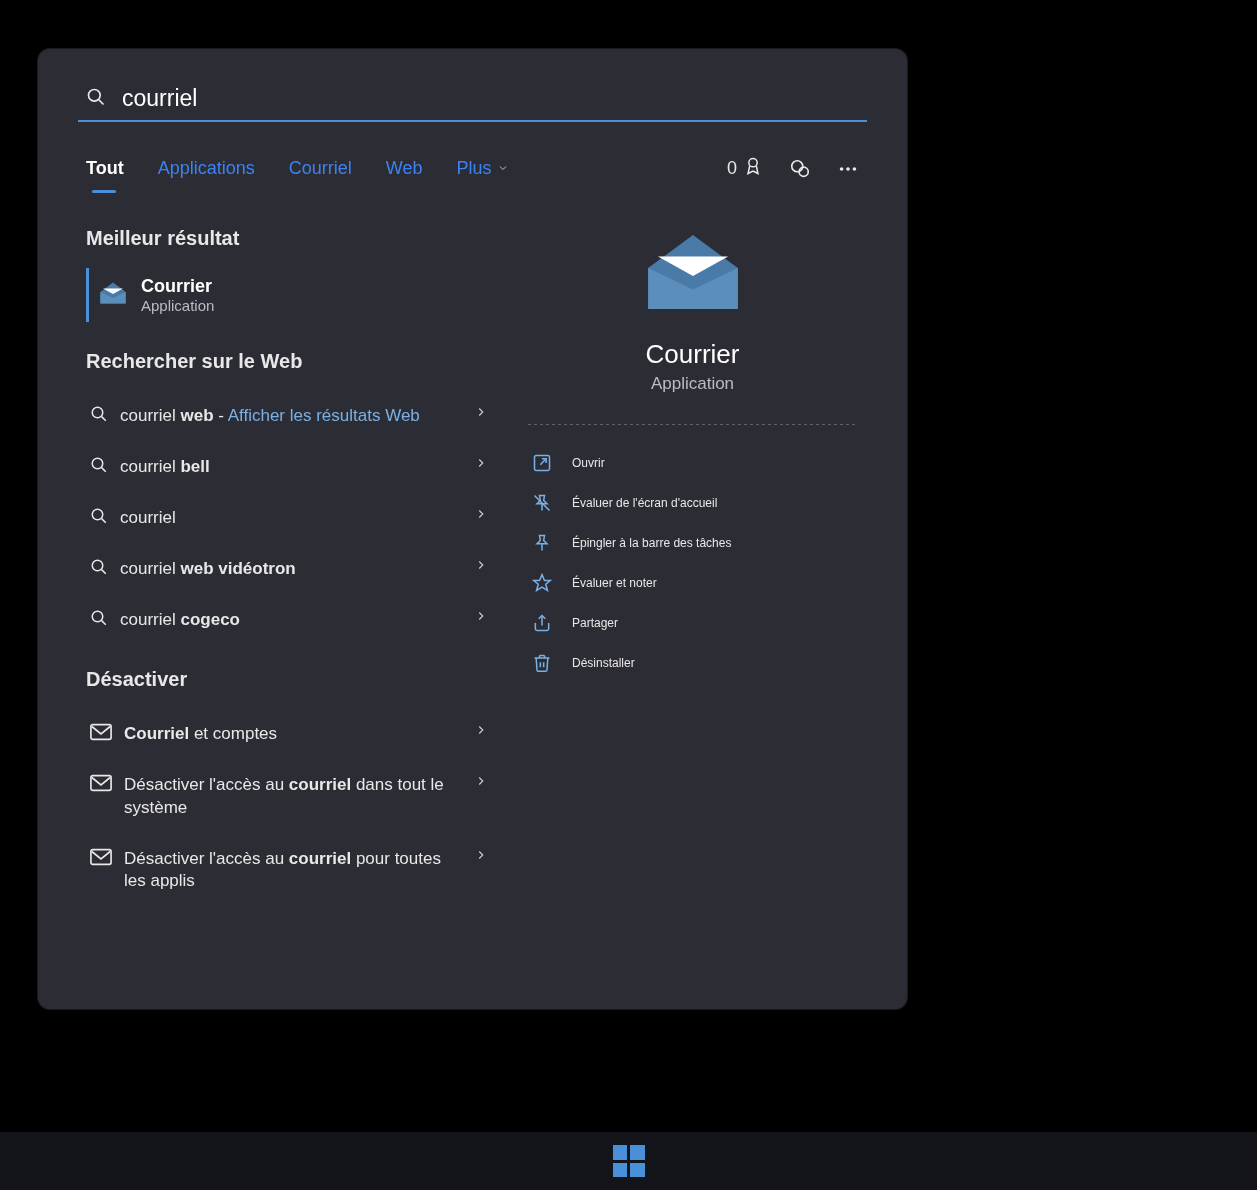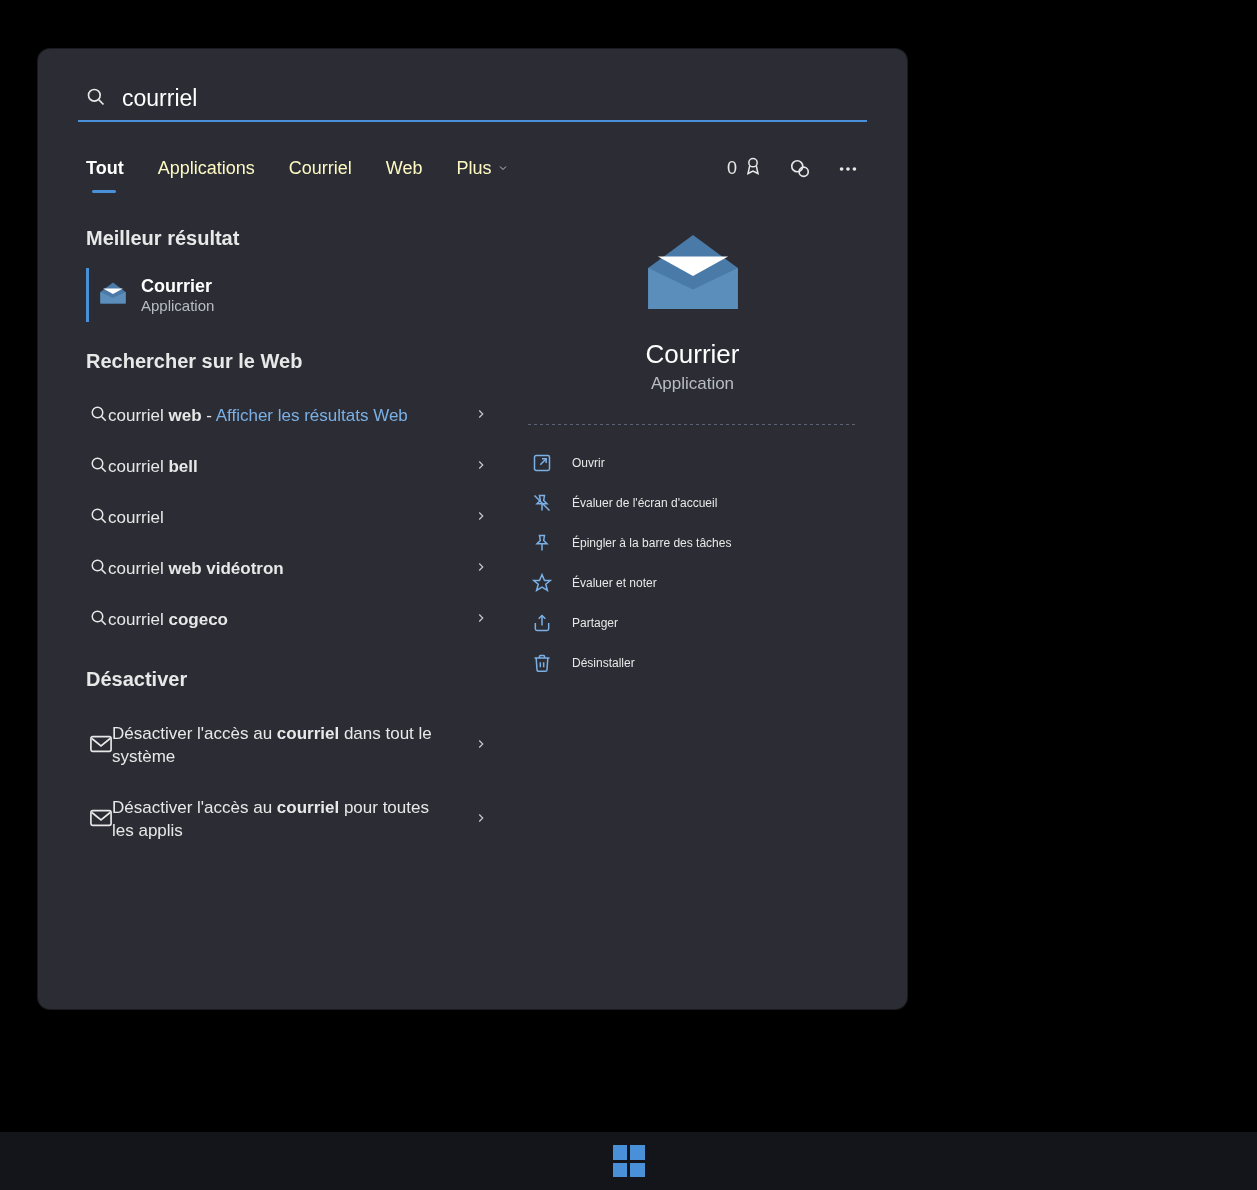--- a/index.html
+++ b/index.html
@@ -33,21 +33,21 @@
     margin: 0 40px;
     height: 2px;
     background: #4a90d9;
   }
   .tabs-row {
     display: flex; align-items: center;
     padding: 34px 48px 0 48px;
     gap: 34px;
     font-size: 18px;
   }
-  .tab { color: #fef9c3; cursor: pointer; display: flex; align-items: center; gap: 6px; }
+  .tab { color: #3b82f6; cursor: pointer; display: flex; align-items: center; gap: 6px; }
   .tab.active { color: #fff; font-weight: 600; position: relative; }
   .tab.active::after {
     content: ""; position: absolute; left: 6px; right: auto; bottom: -14px;
     width: 24px; height: 3px; background: #4a90d9; border-radius: 2px;
   }
   .tabs-spacer { flex: 1; }
   .tabs-right { display: flex; align-items: center; gap: 26px; color: #e8e8e8; }
   .rewards { display: flex; align-items: center; gap: 6px; font-size: 18px; }
   .icon-btn { cursor: pointer; display: flex; align-items: center; }
 
@@ -62,21 +62,21 @@
     padding: 8px 0 8px 10px;
     border-left: 3px solid #4a90d9;
     margin-bottom: 28px;
     cursor: pointer;
   }
   .mail-icon-sm { width: 28px; height: 22px; }
   .best-title { font-size: 18px; font-weight: 600; color: #fff; }
   .best-sub { font-size: 15px; color: #b8bcc4; }
 
   .list-item {
-    display: flex; align-items: center; gap: 0;
+    display: flex; gap: 12px;
     padding: 14px 10px 14px 4px;
     cursor: pointer;
     position: relative;
   }
   .list-item .chevron { margin-left: auto; color: #c8cbd2; }
   .list-text { font-size: 17px; color: #e8e8e8; line-height: 1.35; max-width: 330px; }
   .list-text b { font-weight: 600; }
   .list-text .link { color: #7ab0e6; }
 
   .section-head.mt { margin-top: 22px; }
@@ -242,20 +242,30 @@
               <line x1="21" y1="21" x2="15.5" y2="15.5"></line>
             </svg></span>
         <div class="list-text"><span>courriel </span><b>cogeco</b></div>
         <span class="chevron"><svg class="chev-svg" width="14" height="14" viewBox="0 0 24 24" fill="none" stroke-width="2">
               <polyline points="9 6 15 12 9 18"></polyline>
             </svg></span>
       </div>
 
       <div class="section-head mt">Désactiver</div>
 
+      <div class="list-item">
+        <span><svg width="22" height="18" viewBox="0 0 24 18" fill="none" stroke="#e8e8e8" stroke-width="1.8">
+              <rect x="1" y="1" width="22" height="16" rx="2"></rect>
+              <polyline points="2,3 12,11 22,3"></polyline>
+            </svg></span>
+        <div class="list-text"><b>Courriel</b><span> et comptes</span></div>
+        <span class="chevron"><svg class="chev-svg" width="14" height="14" viewBox="0 0 24 24" fill="none" stroke-width="2">
+              <polyline points="9 6 15 12 9 18"></polyline>
+            </svg></span>
+      </div>
 
       <div class="list-item">
         <span><svg width="22" height="18" viewBox="0 0 24 18" fill="none" stroke="#e8e8e8" stroke-width="1.8">
               <rect x="1" y="1" width="22" height="16" rx="2"></rect>
               <polyline points="2,3 12,11 22,3"></polyline>
             </svg></span>
         <div class="list-text"><span>Désactiver l'accès au </span><b>courriel</b><span> dans tout le système</span></div>
         <span class="chevron"><svg class="chev-svg" width="14" height="14" viewBox="0 0 24 24" fill="none" stroke-width="2">
               <polyline points="9 6 15 12 9 18"></polyline>
             </svg></span>

